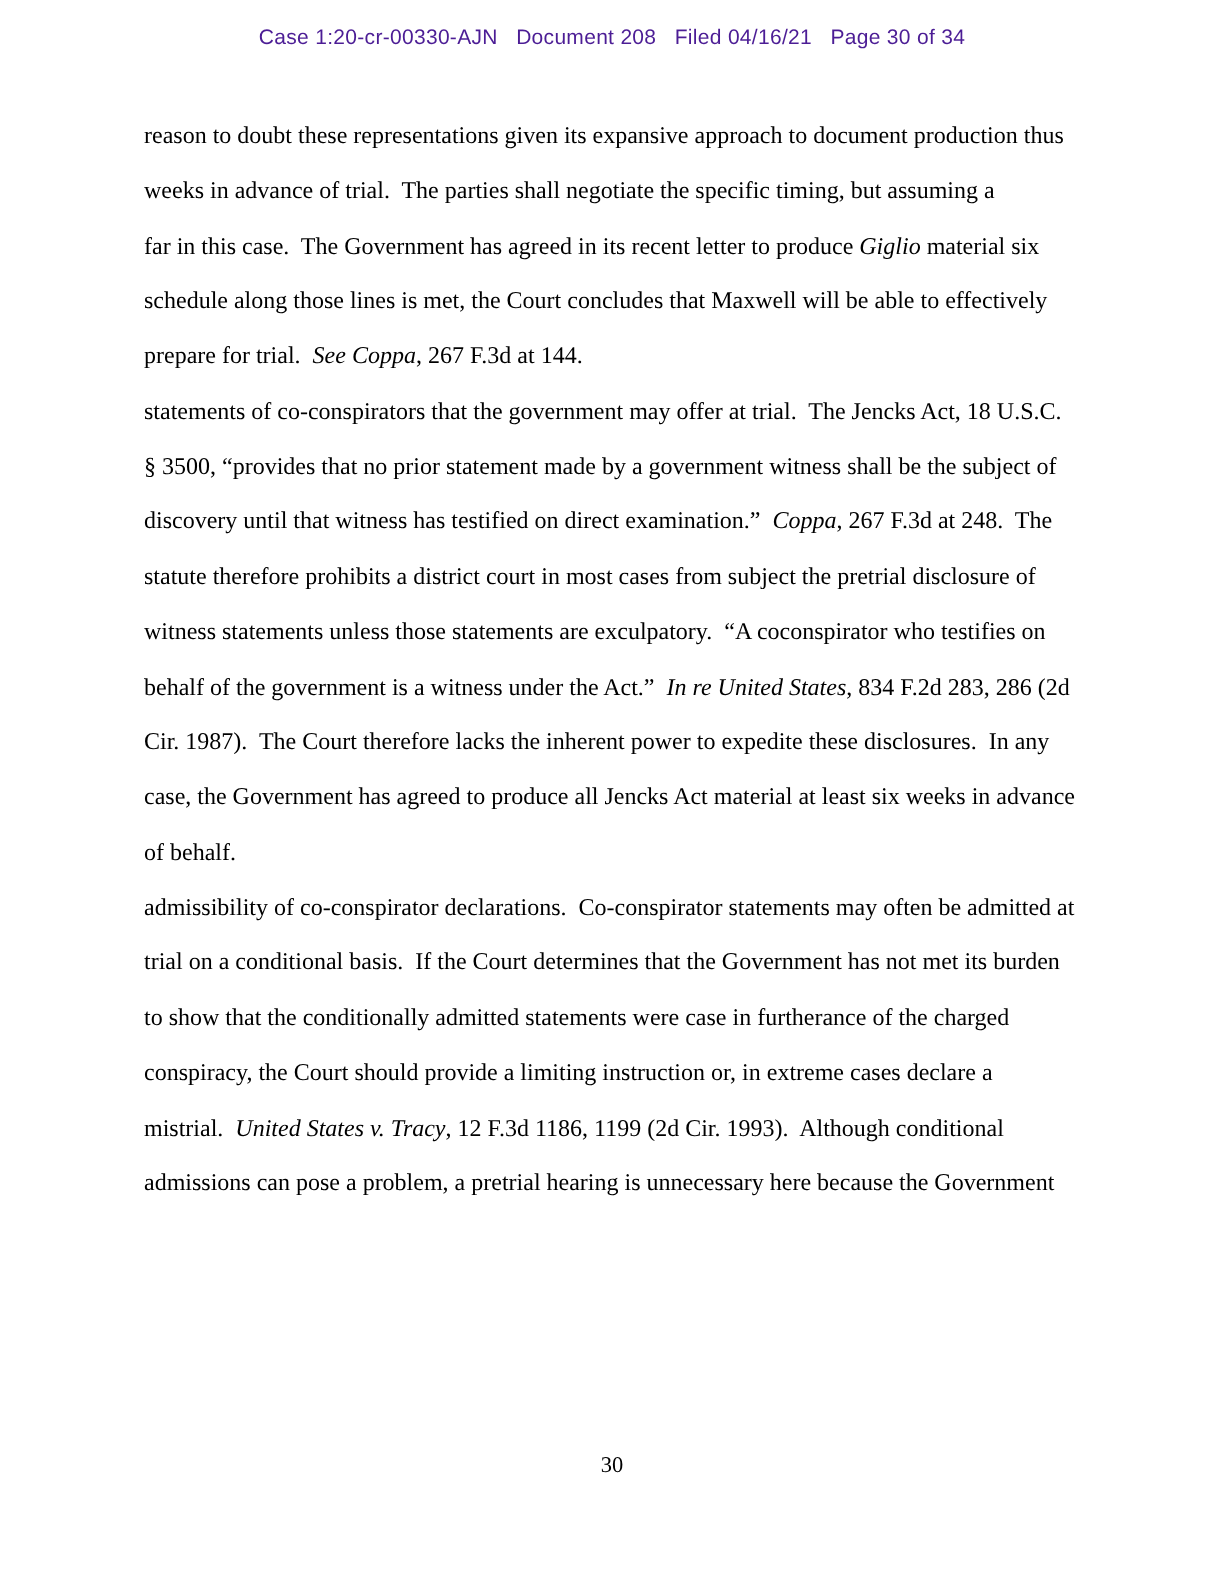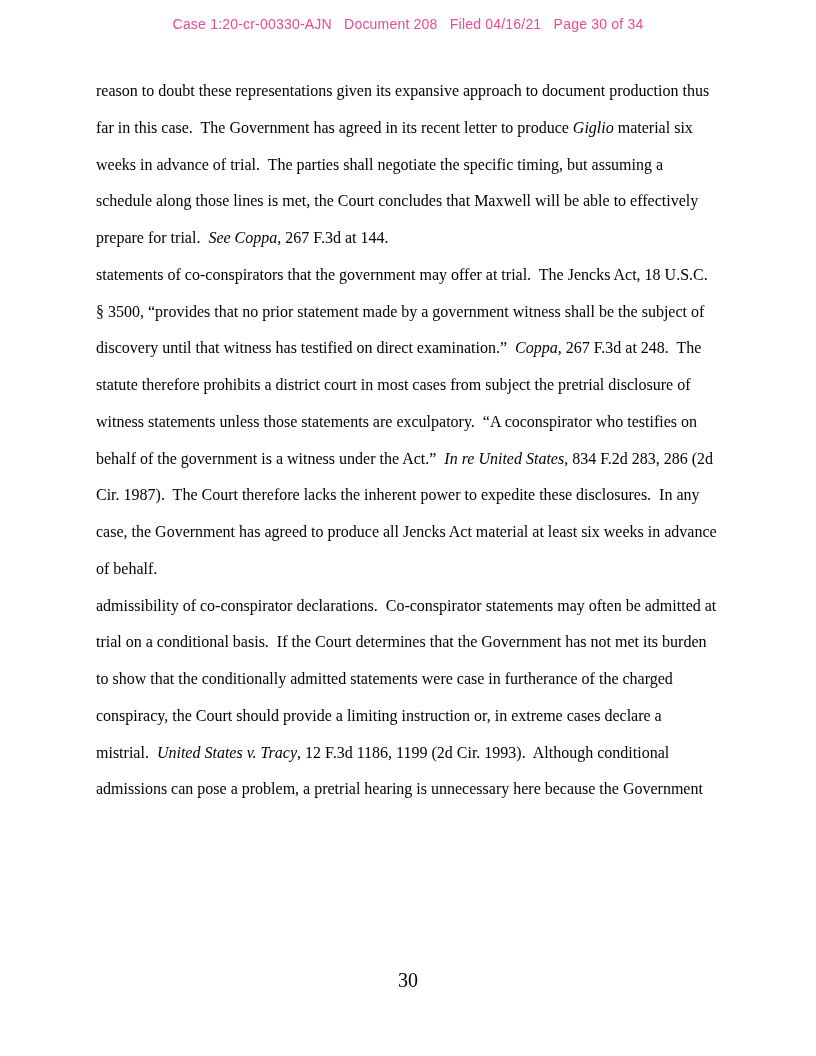--- a/index.html
+++ b/index.html
@@ -45,34 +45,34 @@
   }
   .seg.i { font-style: italic; }
   .seg.b { font-weight: bold; }
   .page-number {
     position: absolute;
     top: 969px;
     left: 0;
     right: 0;
     text-align: center;
     font-family: "Liberation Serif", serif;
-    font-size: 20px;
+    font-size: 15px;
     color: #000000;
   }
 </style>
 </head>
 <body>
 
 <div class="page">
-  <div class="stamp" style="color: #ec4899;">Case 1:20-cr-00330-AJN   Document 208   Filed 04/16/21   Page 30 of 34</div>
+  <div class="stamp" style="color: #4c1d95;">Case 1:20-cr-00330-AJN   Document 208   Filed 04/16/21   Page 30 of 34</div>
 
   <div class="doc-body">
       <div class="line"><span class="seg">reason to doubt these representations given its expansive approach to document production thus</span></div>
+      <div class="line"><span class="seg">weeks in advance of trial.  The parties shall negotiate the specific timing, but assuming a</span></div>
       <div class="line"><span class="seg">far in this case.  The Government has agreed in its recent letter to produce </span><span class="seg i">Giglio</span><span class="seg"> material six</span></div>
-      <div class="line"><span class="seg">weeks in advance of trial.  The parties shall negotiate the specific timing, but assuming a</span></div>
       <div class="line"><span class="seg">schedule along those lines is met, the Court concludes that Maxwell will be able to effectively</span></div>
       <div class="line"><span class="seg">prepare for trial.  </span><span class="seg i">See Coppa</span><span class="seg">, 267 F.3d at 144.</span></div>
       <div class="line"><span class="seg">statements of co-conspirators that the government may offer at trial.  The Jencks Act, 18 U.S.C.</span></div>
       <div class="line"><span class="seg">§ 3500, “provides that no prior statement made by a government witness shall be the subject of</span></div>
       <div class="line"><span class="seg">discovery until that witness has testified on direct examination.”  </span><span class="seg i">Coppa</span><span class="seg">, 267 F.3d at 248.  The</span></div>
       <div class="line"><span class="seg">statute therefore prohibits a district court in most cases from subject the pretrial disclosure of</span></div>
       <div class="line"><span class="seg">witness statements unless those statements are exculpatory.  “A coconspirator who testifies on</span></div>
       <div class="line"><span class="seg">behalf of the government is a witness under the Act.”  </span><span class="seg i">In re United States</span><span class="seg">, 834 F.2d 283, 286 (2d</span></div>
       <div class="line"><span class="seg">Cir. 1987).  The Court therefore lacks the inherent power to expedite these disclosures.  In any</span></div>
       <div class="line"><span class="seg">case, the Government has agreed to produce all Jencks Act material at least six weeks in advance</span></div>

